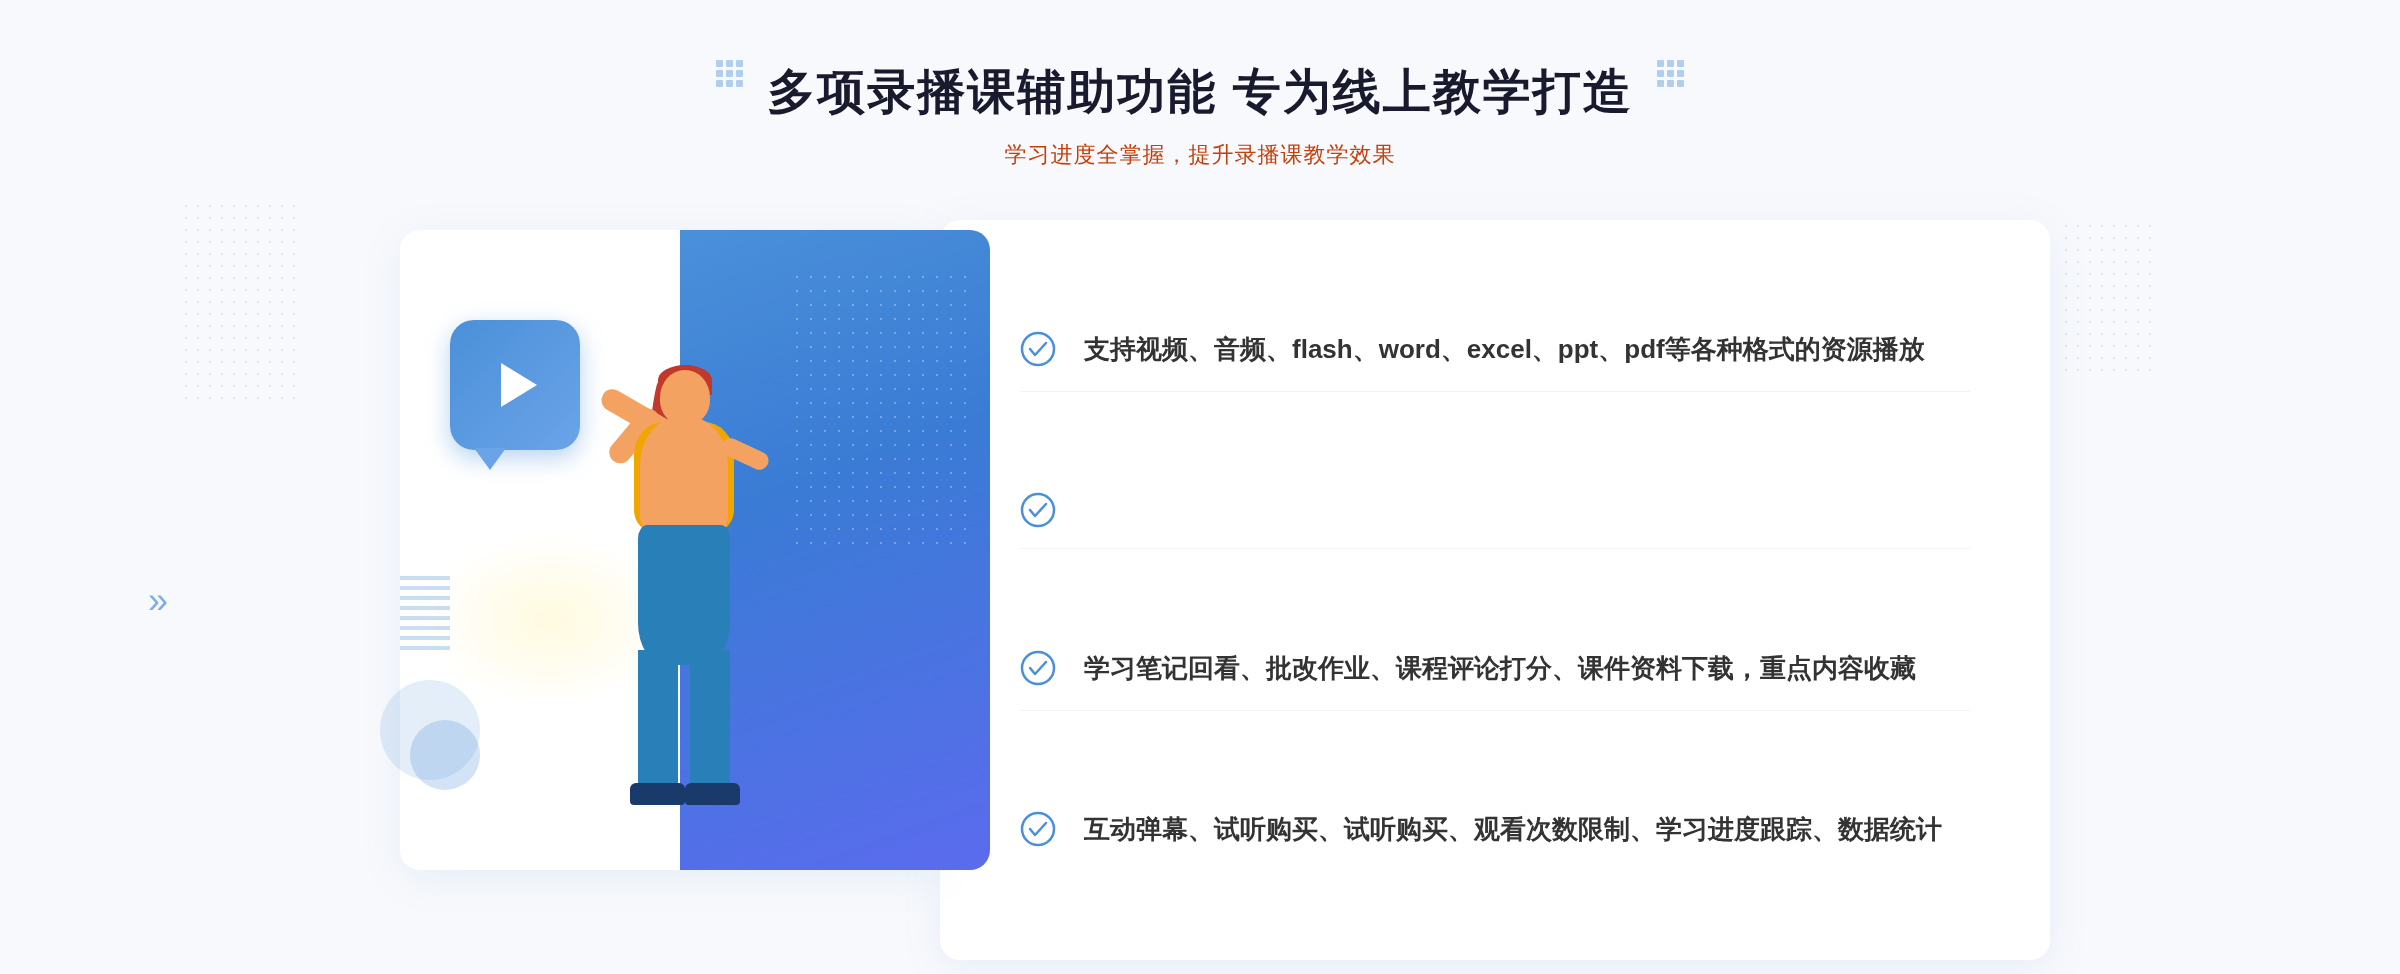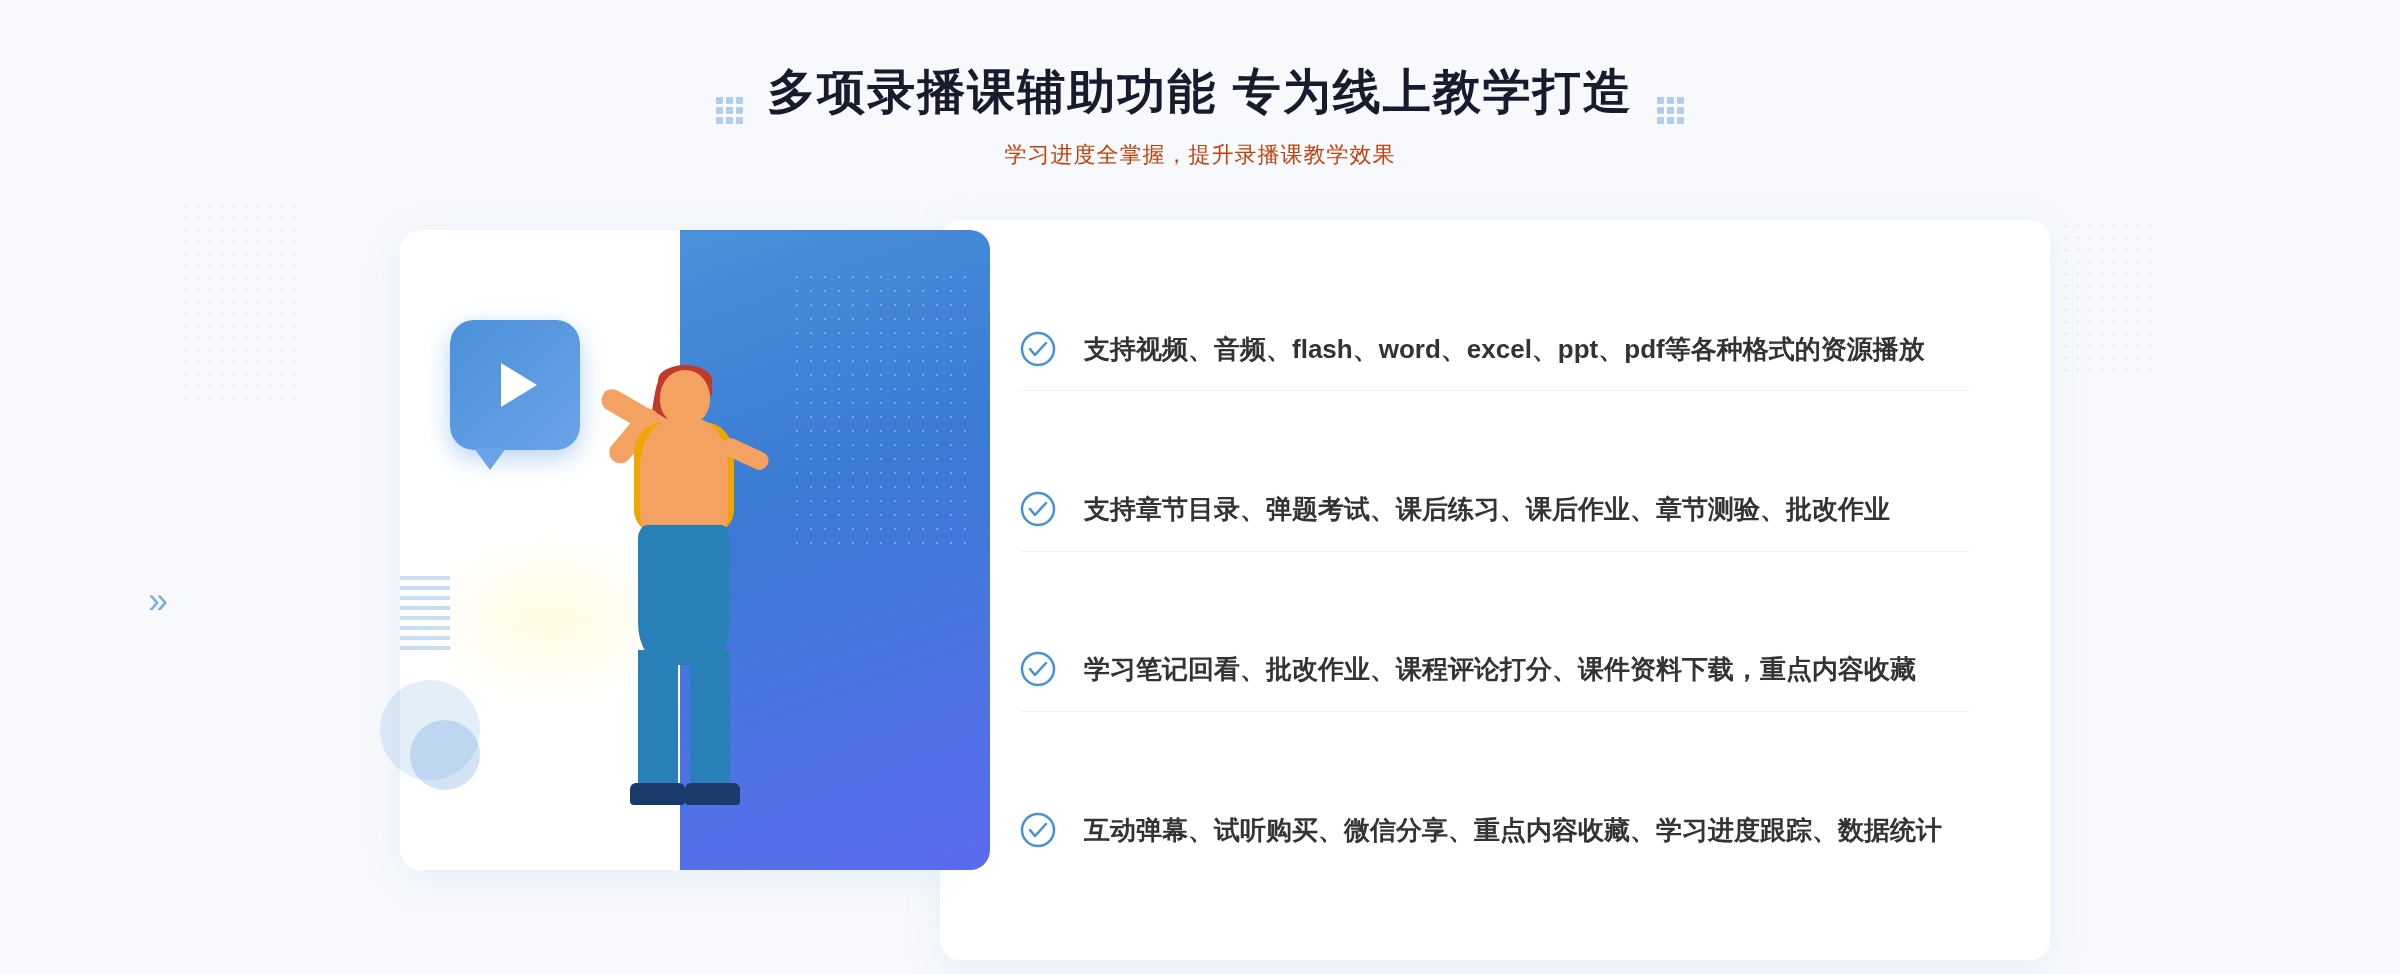--- a/index.html
+++ b/index.html
@@ -62,21 +62,21 @@
     
     .header-section {
       text-align: center;
       margin-bottom: 50px;
       position: relative;
       z-index: 2;
     }
 
     .header-title-row {
       display: flex;
-      align-items: flex-end;
+      align-items: flex-start;
       justify-content: center;
       gap: 24px;
       margin-bottom: 16px;
     }
 
     .main-title {
       font-size: 48px;
       font-weight: 700;
       color: #1a1a2e;
       letter-spacing: 2px;
@@ -552,38 +552,37 @@
         <span class="feature-text">支持视频、音频、flash、word、excel、ppt、pdf等各种格式的资源播放</span>
       </div>
 
       <div class="feature-item">
         <div class="check-icon">
           <svg viewBox="0 0 36 36" fill="none" xmlns="http://www.w3.org/2000/svg">
             <circle cx="18" cy="18" r="16" stroke="#4a90d9" stroke-width="2.5" fill="none"></circle>
             <polyline points="10,18 15,24 26,12" stroke="#4a90d9" stroke-width="2.5" stroke-linecap="round" stroke-linejoin="round" fill="none"></polyline>
           </svg>
         </div>
-        <span class="feature-text">支持章节目录、弹题考试、课后练习、课后作业、章节测验、批改作业</span>
       </div>
 
       <div class="feature-item">
         <div class="check-icon">
           <svg viewBox="0 0 36 36" fill="none" xmlns="http://www.w3.org/2000/svg">
             <circle cx="18" cy="18" r="16" stroke="#4a90d9" stroke-width="2.5" fill="none"></circle>
             <polyline points="10,18 15,24 26,12" stroke="#4a90d9" stroke-width="2.5" stroke-linecap="round" stroke-linejoin="round" fill="none"></polyline>
           </svg>
         </div>
         <span class="feature-text">学习笔记回看、批改作业、课程评论打分、课件资料下载，重点内容收藏</span>
       </div>
 
       <div class="feature-item">
         <div class="check-icon">
           <svg viewBox="0 0 36 36" fill="none" xmlns="http://www.w3.org/2000/svg">
             <circle cx="18" cy="18" r="16" stroke="#4a90d9" stroke-width="2.5" fill="none"></circle>
             <polyline points="10,18 15,24 26,12" stroke="#4a90d9" stroke-width="2.5" stroke-linecap="round" stroke-linejoin="round" fill="none"></polyline>
           </svg>
         </div>
-        <span class="feature-text">互动弹幕、试听购买、微信分享、重点内容收藏、学习进度跟踪、数据统计</span>
+        <span class="feature-text">互动弹幕、试听购买、试听购买、观看次数限制、学习进度跟踪、数据统计</span>
       </div>
 
     </div>
   </div>
 </div>
 
 </body></html>

